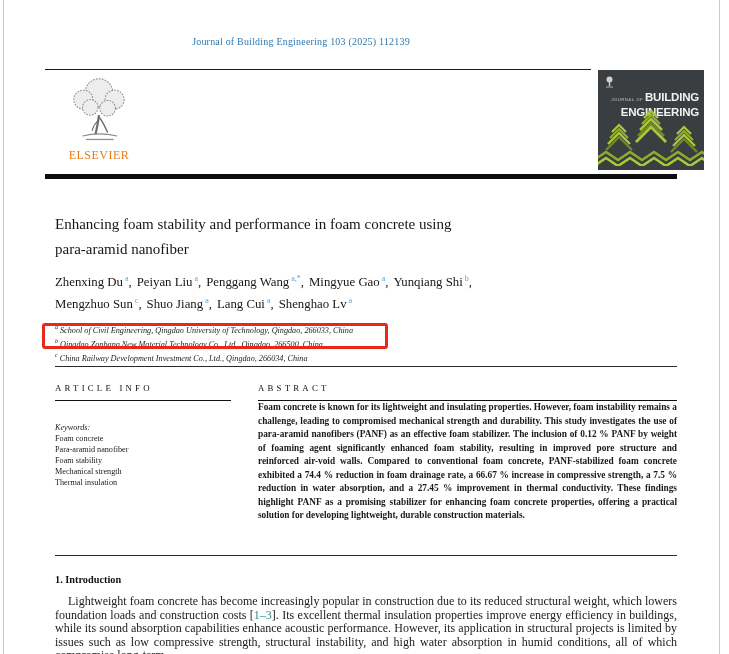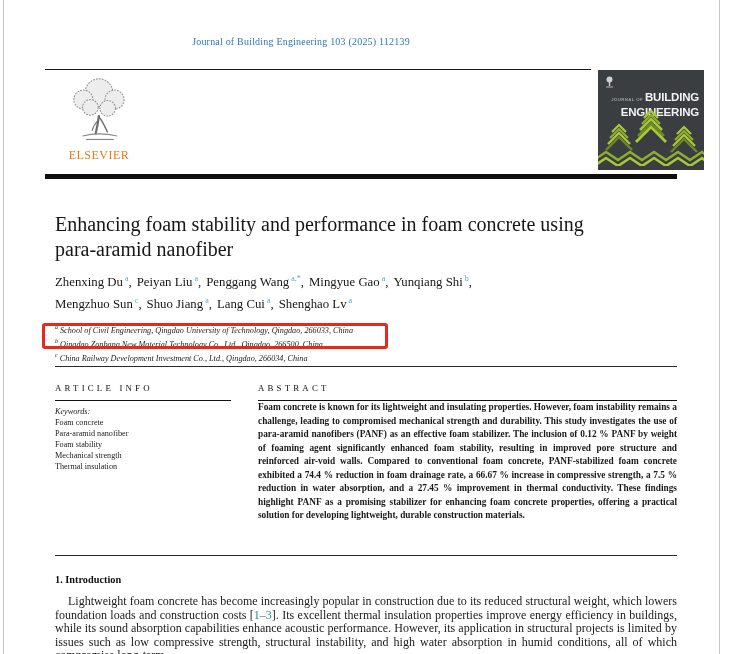--- a/index.html
+++ b/index.html
@@ -29,39 +29,39 @@
   .cover-mark { position:absolute; left:7px; top:4px; }
   .cover-titles { position:absolute; top:20px; left:0; right:5px; text-align:right;
                   font-family:"Liberation Sans", sans-serif; line-height:11px; }
   .cover-jof { font-size:4.3px; color:#9aa0a2; letter-spacing:0.4px; font-weight:700; margin-right:2px; }
   .cover-big { font-size:11.5px; font-weight:700; color:#f2f2f2; letter-spacing:-0.2px; }
   .cover-trees { position:absolute; left:0; bottom:0; }
 
   .hdr-bar { position:absolute; left:45px; top:174px; width:632px; height:5px; background:#0e0e0e; }
 
   
-  .title { position:absolute; left:55px; top:212px; width:610px; font-size:20px; line-height:24.5px; color:#161616; }
+  .title { position:absolute; left:55px; top:212px; width:610px; font-size:15px; line-height:24.5px; color:#161616; }
   .authors { position:absolute; left:55px; top:270px; width:610px; font-size:12.8px; line-height:18.5px; color:#161616; }
   .author { margin-right:5px; white-space:nowrap; }
   .au-sup { color:#58a6da; font-size:8px; vertical-align:super; margin-left:2px; }
   .affils { position:absolute; left:55px; top:322px; width:610px; font-size:8.2px; line-height:10.3px;
             font-style:italic; color:#222; }
   .af-sup { font-size:6px; vertical-align:super; margin-right:2px; font-style:italic; }
   .highlight-box { position:absolute; left:42px; top:323px; width:346px; height:26px;
                    border:3px solid #e52a1c; border-radius:3px; pointer-events:none; }
 
   .rule { position:absolute; left:55px; width:622px; height:1px; background:#2a2a2a; }
   .rule.top { top:366px; } .rule.bottom { top:555px; }
 
   
   .info-col { position:absolute; left:55px; top:383px; width:176px; }
   .abs-col  { position:absolute; left:258px; top:383px; width:419px; }
   .col-heading { font-size:8.8px; letter-spacing:3.2px; color:#111; }
   .col-rule { height:1px; background:#111; margin-top:7px; }
-  .kw-label { font-style:italic; font-size:8.2px; line-height:11px; margin-top:5px; }
+  .kw-label { font-style:italic; font-size:8.2px; line-height:11px; margin-top:21px; }
   .kw-item { font-size:8.2px; line-height:11px; }
   .abs-text { margin-top:0; font-size:9.3px; line-height:13.55px; text-align:justify; color:#1a1a1a;font-weight:bold; }
 
   
   .intro-heading { position:absolute; left:55px; top:574px; font-size:10.3px; font-weight:700; color:#111; }
   .intro-para { position:absolute; left:55px; top:595px; width:622px; font-size:12px; line-height:13.6px;
                 text-align:justify; text-indent:13px; color:#1a1a1a; }
   .citation { color:#2e8b84; }
 </style>
 </head>

